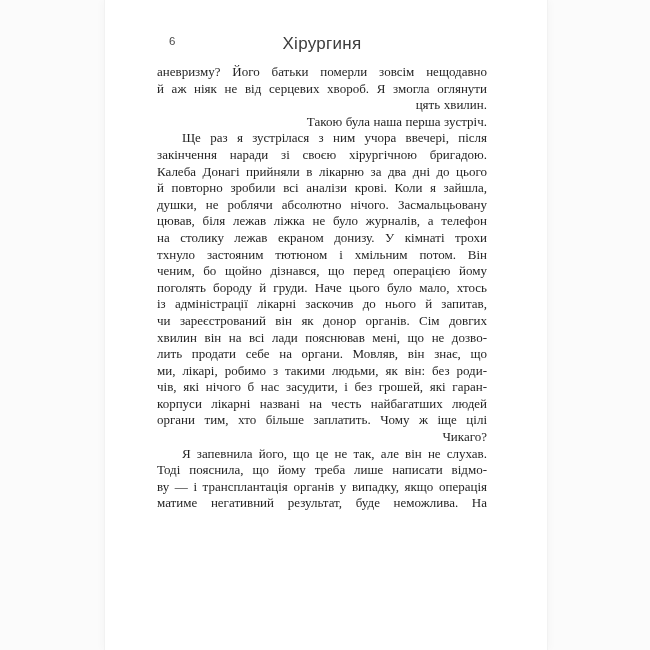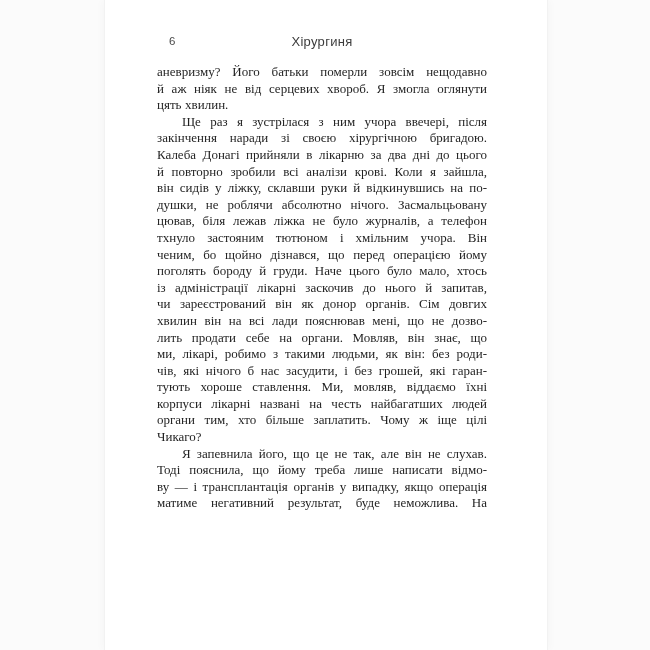--- a/index.html
+++ b/index.html
@@ -35,34 +35,34 @@
   }
   .pagenum {
     position: absolute;
     left: 12px; top: 1px;
     font-size: 11.5px;
     color: #4a4a4a;
   }
   .title {
     display: block;
     text-align: center;
-    font-size: 13px;
+    font-size: 17px;
     letter-spacing: 0.3px;
     color: #3c3c3c;
   }
   .body-text {
     margin-top: 16px;
     color: #1f1f1f;
     font-size: 13px;
   }
   .line {
     height: 16.6px;
     line-height: 16.6px;
     overflow: hidden;
-    text-align: left;
+    text-align: right;
     word-spacing: 0.3px;
   }
   .line.j {
     text-align: justify;
     text-align-last: justify;
   }
   .line.ind {
     text-indent: 25px;
   }
 </style>
@@ -73,37 +73,37 @@
   <div class="page">
     <div class="content">
       <div class="header">
         <span class="pagenum">6</span>
         <span class="title">Хірургиня</span>
       </div>
       <div class="body-text" id="body-text">
           <div class="line j">аневризму? Його батьки померли зовсім нещодавно</div>
           <div class="line j">й аж ніяк не від серцевих хвороб. Я змогла оглянути</div>
           <div class="line">цять хвилин.</div>
+          <div class="line ind">Такою була наша перша зустріч.</div>
           <div class="line j ind">Ще раз я зустрілася з ним учора ввечері, після</div>
           <div class="line j">закінчення наради зі своєю хірургічною бригадою.</div>
           <div class="line j">Калеба Донагі прийняли в лікарню за два дні до цього</div>
           <div class="line j">й повторно зробили всі аналізи крові. Коли я зайшла,</div>
-          <div class="line j">він сидів у ліжку, склавши руки й відкинувшись на по-</div>
           <div class="line j">душки, не роблячи абсолютно нічого. Засмальцьовану</div>
           <div class="line j">цював, біля лежав ліжка не було журналів, а телефон</div>
-          <div class="line j">тхнуло застояним тютюном і хмільним учора. Він</div>
+          <div class="line j">на столику лежав екраном донизу. У кімнаті трохи</div>
+          <div class="line j">тхнуло застояним тютюном і хмільним потом. Він</div>
           <div class="line j">ченим, бо щойно дізнався, що перед операцією йому</div>
           <div class="line j">поголять бороду й груди. Наче цього було мало, хтось</div>
           <div class="line j">із адміністрації лікарні заскочив до нього й запитав,</div>
           <div class="line j">чи зареєстрований він як донор органів. Сім довгих</div>
           <div class="line j">хвилин він на всі лади пояснював мені, що не дозво-</div>
           <div class="line j">лить продати себе на органи. Мовляв, він знає, що</div>
           <div class="line j">ми, лікарі, робимо з такими людьми, як він: без роди-</div>
           <div class="line j">чів, які нічого б нас засудити, і без грошей, які гаран-</div>
-          <div class="line j">тують хороше ставлення. Ми, мовляв, віддаємо їхні</div>
           <div class="line j">корпуси лікарні названі на честь найбагатших людей</div>
           <div class="line j">органи тим, хто більше заплатить. Чому ж іще цілі</div>
           <div class="line">Чикаго?</div>
           <div class="line j ind">Я запевнила його, що це не так, але він не слухав.</div>
           <div class="line j">Тоді пояснила, що йому треба лише написати відмо-</div>
           <div class="line j">ву — і трансплантація органів у випадку, якщо операція</div>
           <div class="line j">матиме негативний результат, буде неможлива. На</div>
         </div>
     </div>
   </div>

